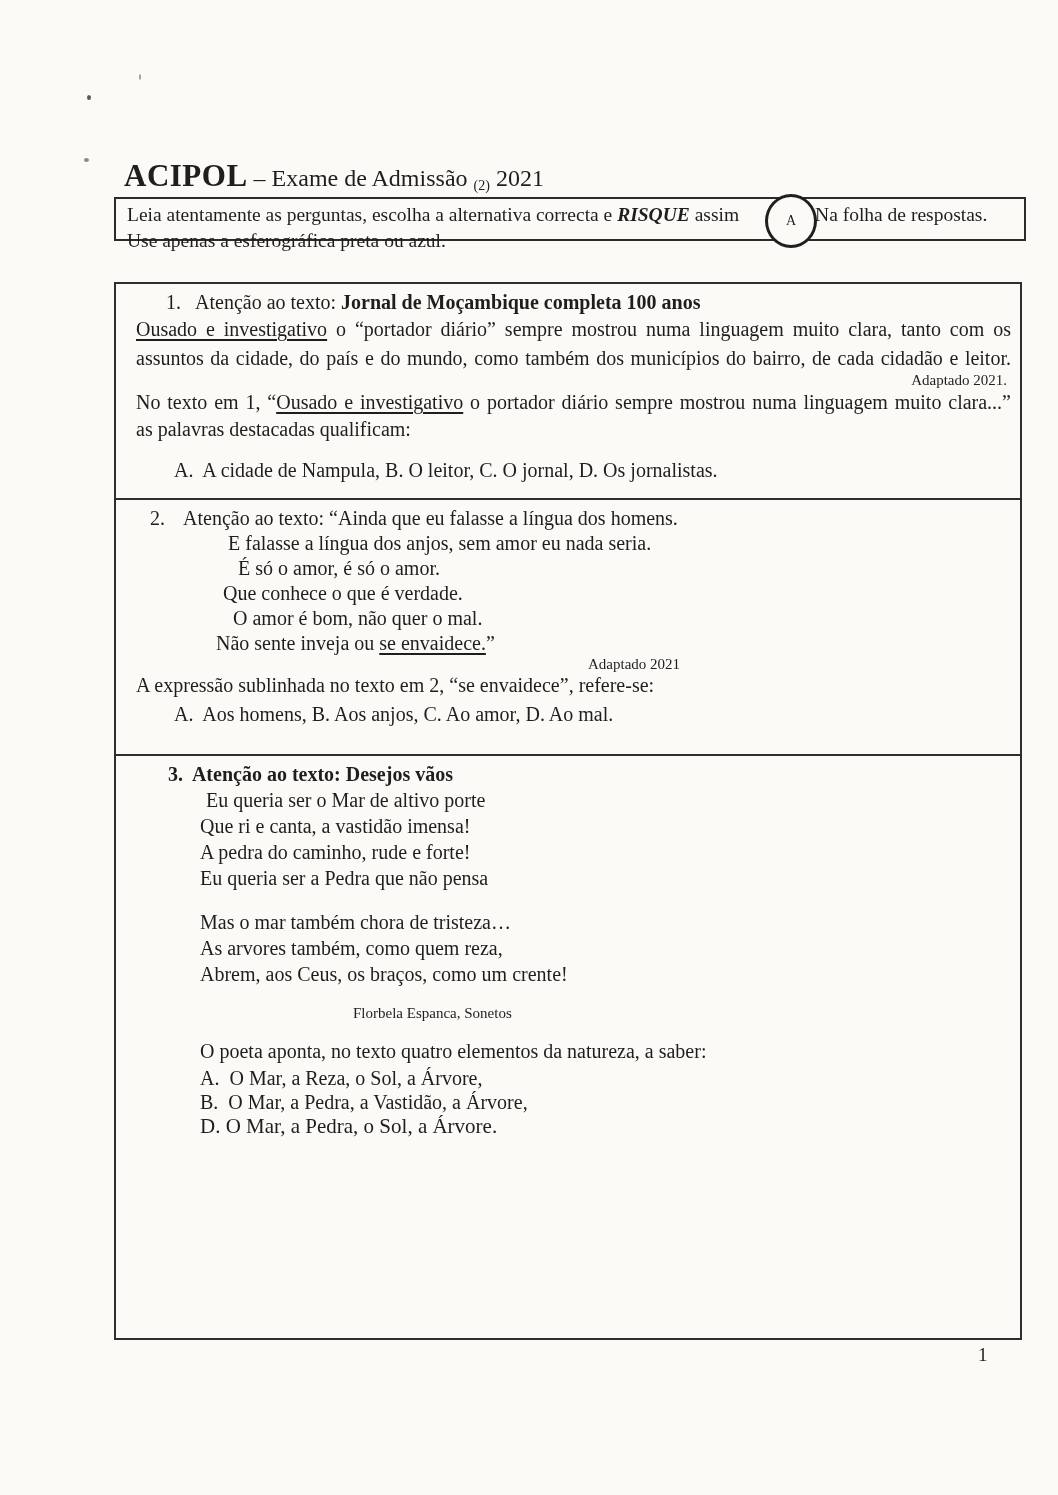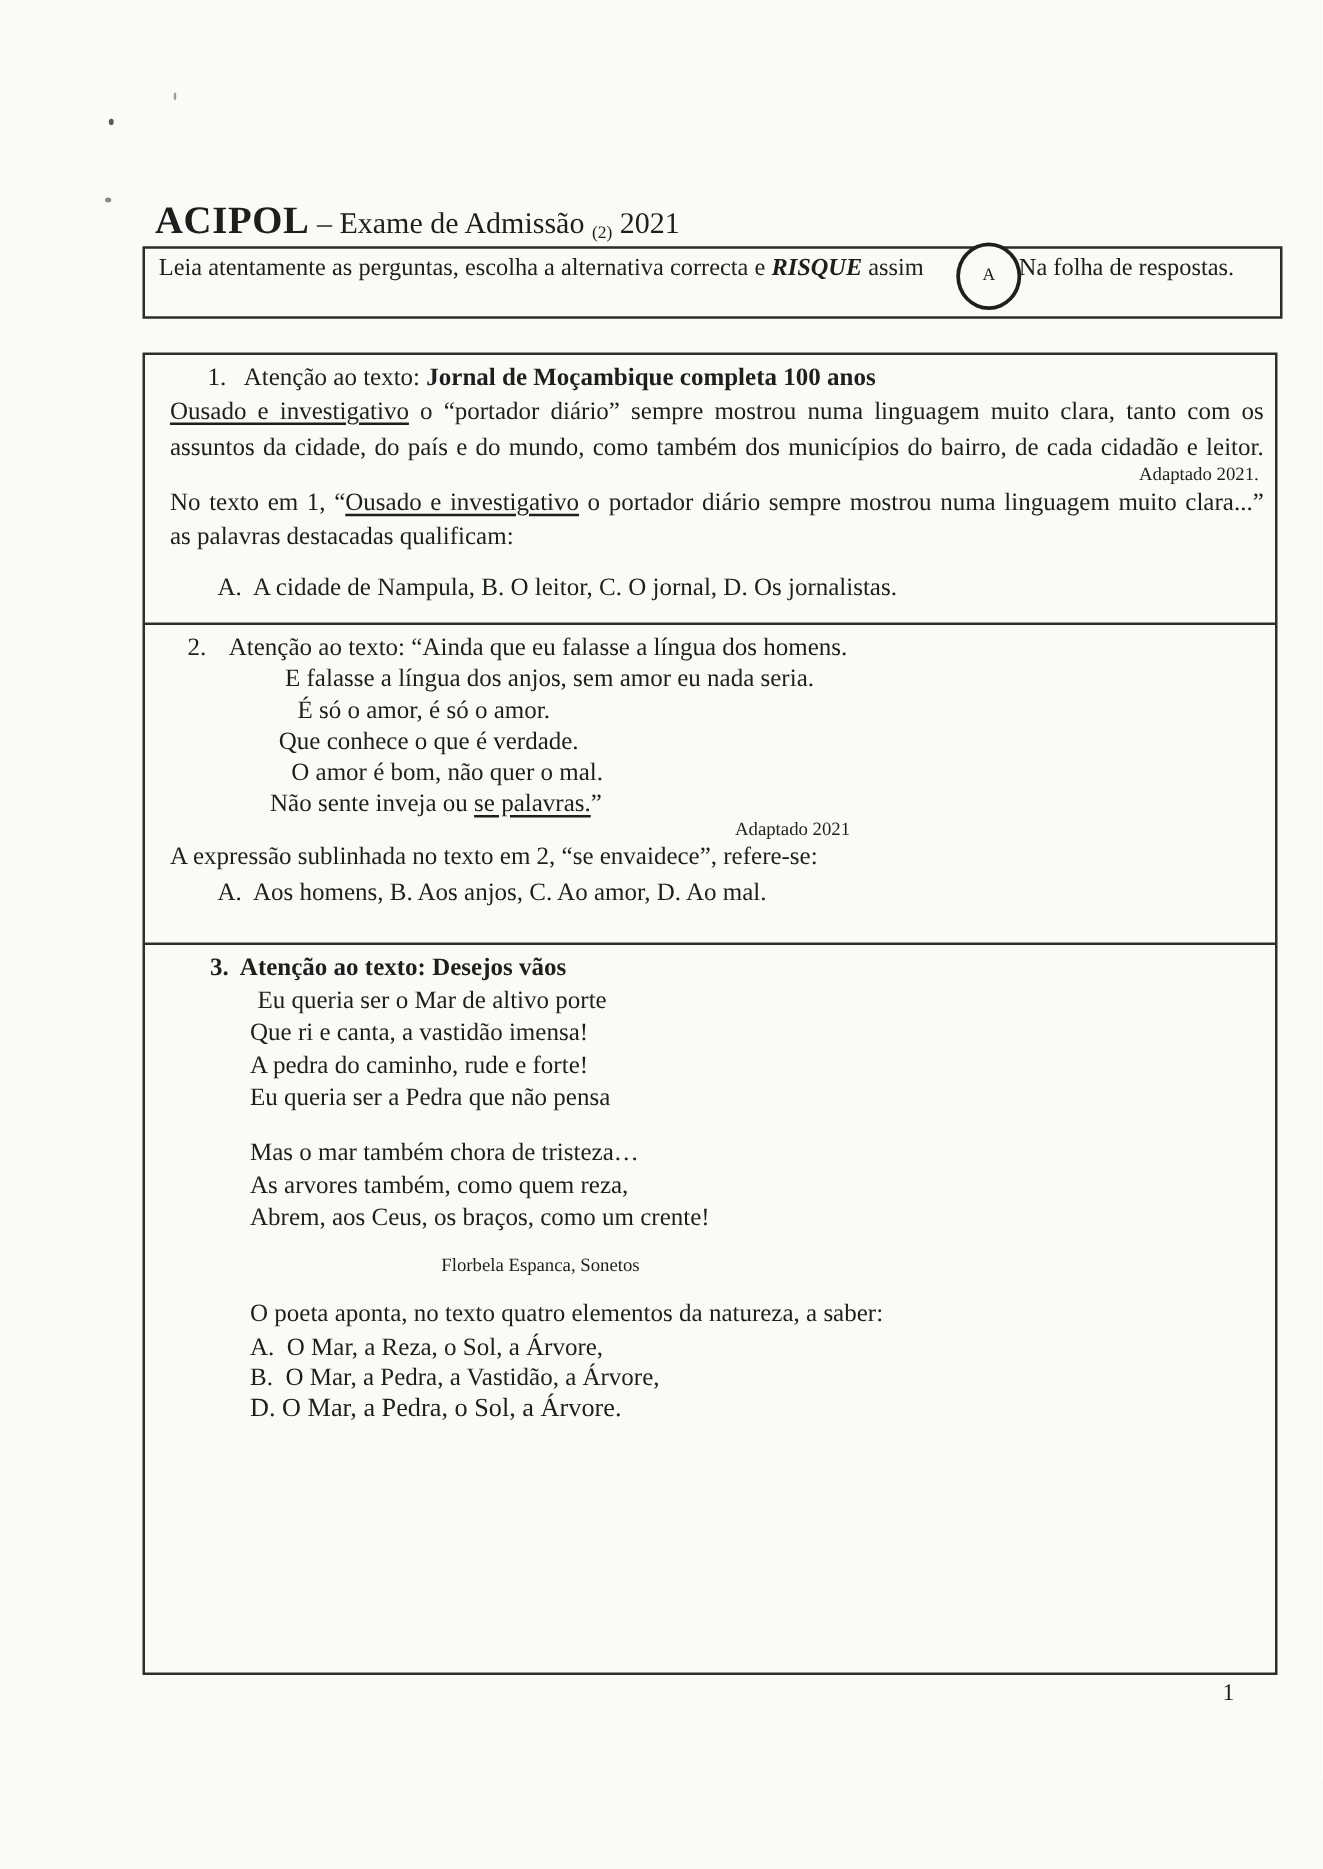--- a/index.html
+++ b/index.html
@@ -15,21 +15,21 @@
 
   
   .header{position:absolute;left:124px;top:158px;white-space:pre;}
   .brand{font-weight:bold;font-size:31px;letter-spacing:0.5px;}
   .htitle{font-size:24px;}
   .hsub{font-size:14px;position:relative;top:4px;}
   .hyear{font-size:24px;}
 
   
   .instr{
-    position:absolute;left:114px;top:197px;width:912px;height:58px;
+    position:absolute;left:114px;top:197px;width:912px;height:44px;
     border:2px solid #2b2b2b;box-sizing:border-box;font-size:19.5px;
   }
   .iline1{position:relative;margin:3px 0 0 11px;line-height:26px;white-space:pre;}
   .iline2{margin:0 0 0 11px;line-height:26px;white-space:pre;}
   .risque{font-weight:bold;font-style:italic;}
   .circle-gap{display:inline-block;width:76px;}
   .answer-circle{
     position:absolute;left:638px;top:-8px;width:52px;height:54px;
     border:3.5px solid #1f1f1f;border-radius:50%;box-sizing:border-box;
     display:flex;align-items:center;justify-content:center;background:#fbfaf6;
@@ -85,20 +85,21 @@
 
 <div class="page">
   <div class="speck a"></div>
   <div class="speck b"></div>
   <div class="speck c"></div>
 
   <div class="header"><span class="brand">ACIPOL</span><span class="htitle"> – Exame de Admissão </span><span class="hsub">(2)</span><span class="hyear"> 2021</span></div>
 
   <div class="instr">
     <div class="iline1"><span>Leia atentamente as perguntas, escolha a alternativa correcta e </span><span class="risque">RISQUE</span><span> assim</span><span class="circle-gap"></span><span>Na folha de respostas.</span><span class="answer-circle"><span class="circle-letter">A</span></span></div>
+    <div class="iline2">Use apenas a esferográfica preta ou azul.</div>
   </div>
 
   <div class="mainbox">
 
     <section class="sec1">
       <div class="qnumline"><span class="qnum1">1.</span><span>Atenção ao texto: </span><span class="qtitle">Jornal de Moçambique completa 100 anos</span></div>
       <div class="jline"><span class="u">Ousado e investigativo</span><span> o “portador diário” sempre mostrou numa linguagem muito clara, tanto com os</span></div>
       <div class="jline">assuntos da cidade, do país e do mundo, como também dos municípios do bairro, de cada cidadão e leitor.</div>
       <div class="source-right">Adaptado 2021.</div>
       <div class="jline qline"><span>No texto em 1, “</span><span class="u">Ousado e investigativo</span><span> o portador diário sempre mostrou numa linguagem muito clara...”</span></div>
@@ -106,21 +107,21 @@
       <div class="optline1">A.  A cidade de Nampula, B. O leitor, C. O jornal, D. Os jornalistas.</div>
     </section>
 
     <section class="sec2">
       <div class="qnumline"><span class="qnum2">2.</span><span>Atenção ao texto: “Ainda que eu falasse a língua dos homens.</span></div>
       <div class="poem2">
         <div class="p2-0">E falasse a língua dos anjos, sem amor eu nada seria.</div>
         <div class="p2-1">É só o amor, é só o amor.</div>
         <div class="p2-2">Que conhece o que é verdade.</div>
         <div class="p2-3">O amor é bom, não quer o mal.</div>
-        <div class="p2-4"><span>Não sente inveja ou </span><span class="u">se palavras.</span><span>”</span></div>
+        <div class="p2-4"><span>Não sente inveja ou </span><span class="u">se envaidece.</span><span>”</span></div>
       </div>
       <div class="source2">Adaptado 2021</div>
       <div class="qline2">A expressão sublinhada no texto em 2, “se envaidece”, refere-se:</div>
       <div class="optline2">A.  Aos homens, B. Aos anjos, C. Ao amor, D. Ao mal.</div>
     </section>
 
     <section class="sec3">
       <div class="q3head"><span>3.</span><span>  Atenção ao texto: Desejos vãos</span></div>
       <div class="poem3">
         <div class="stanza">

